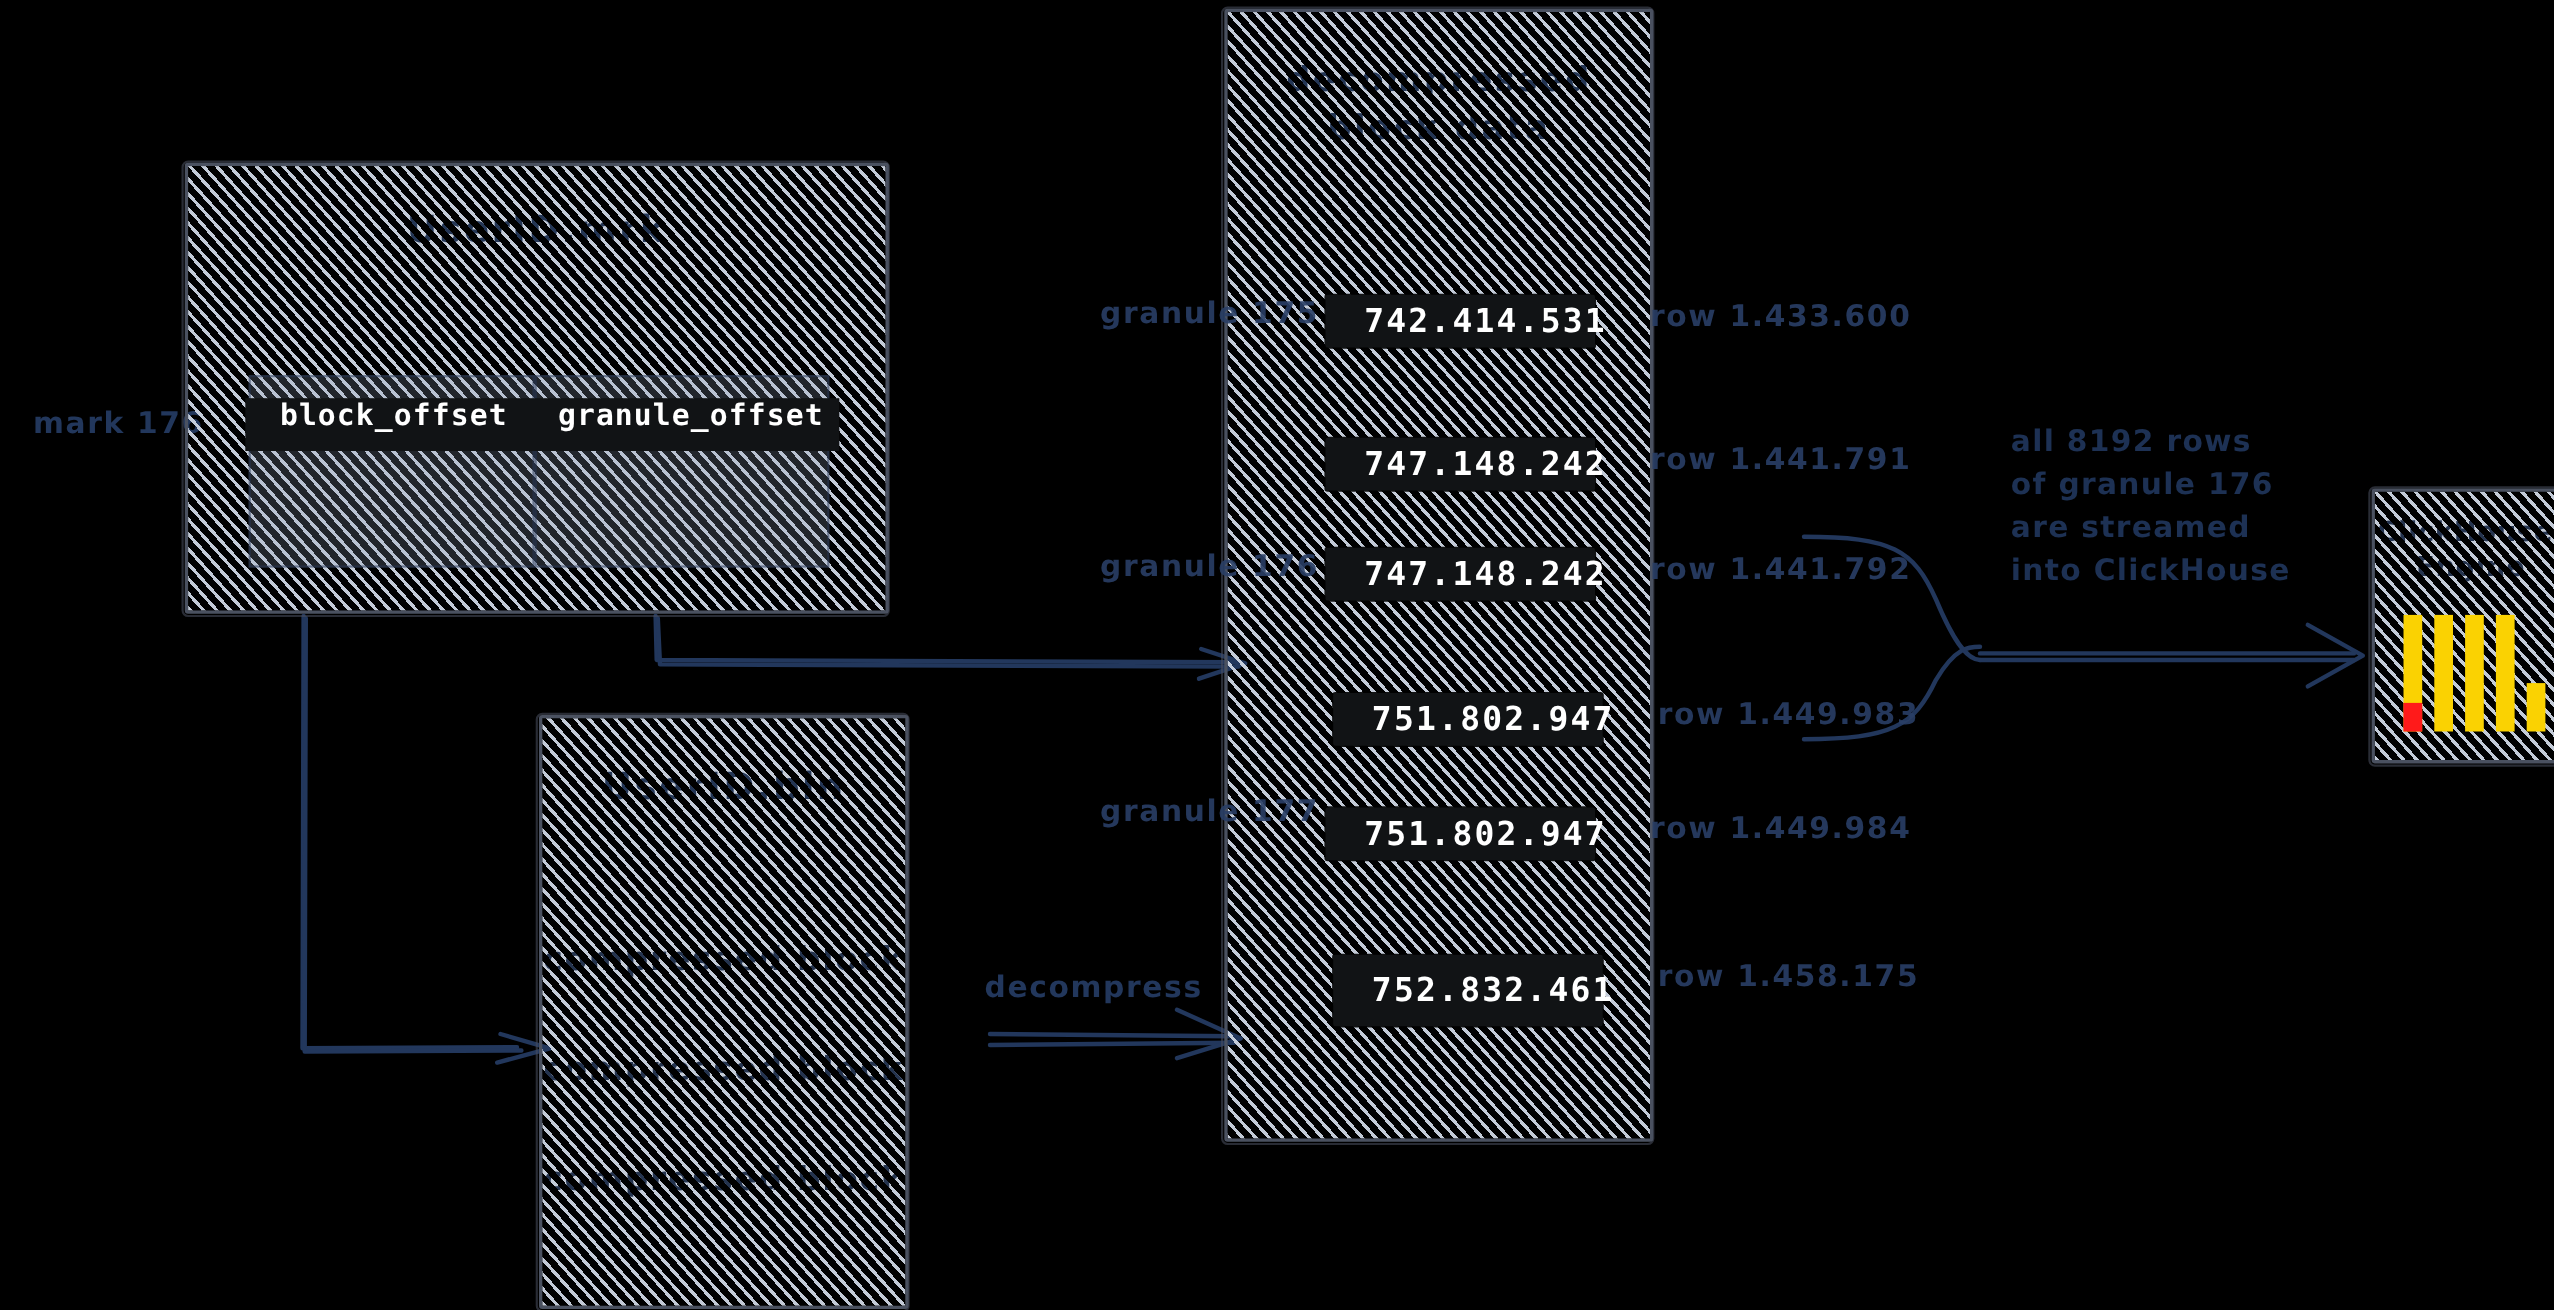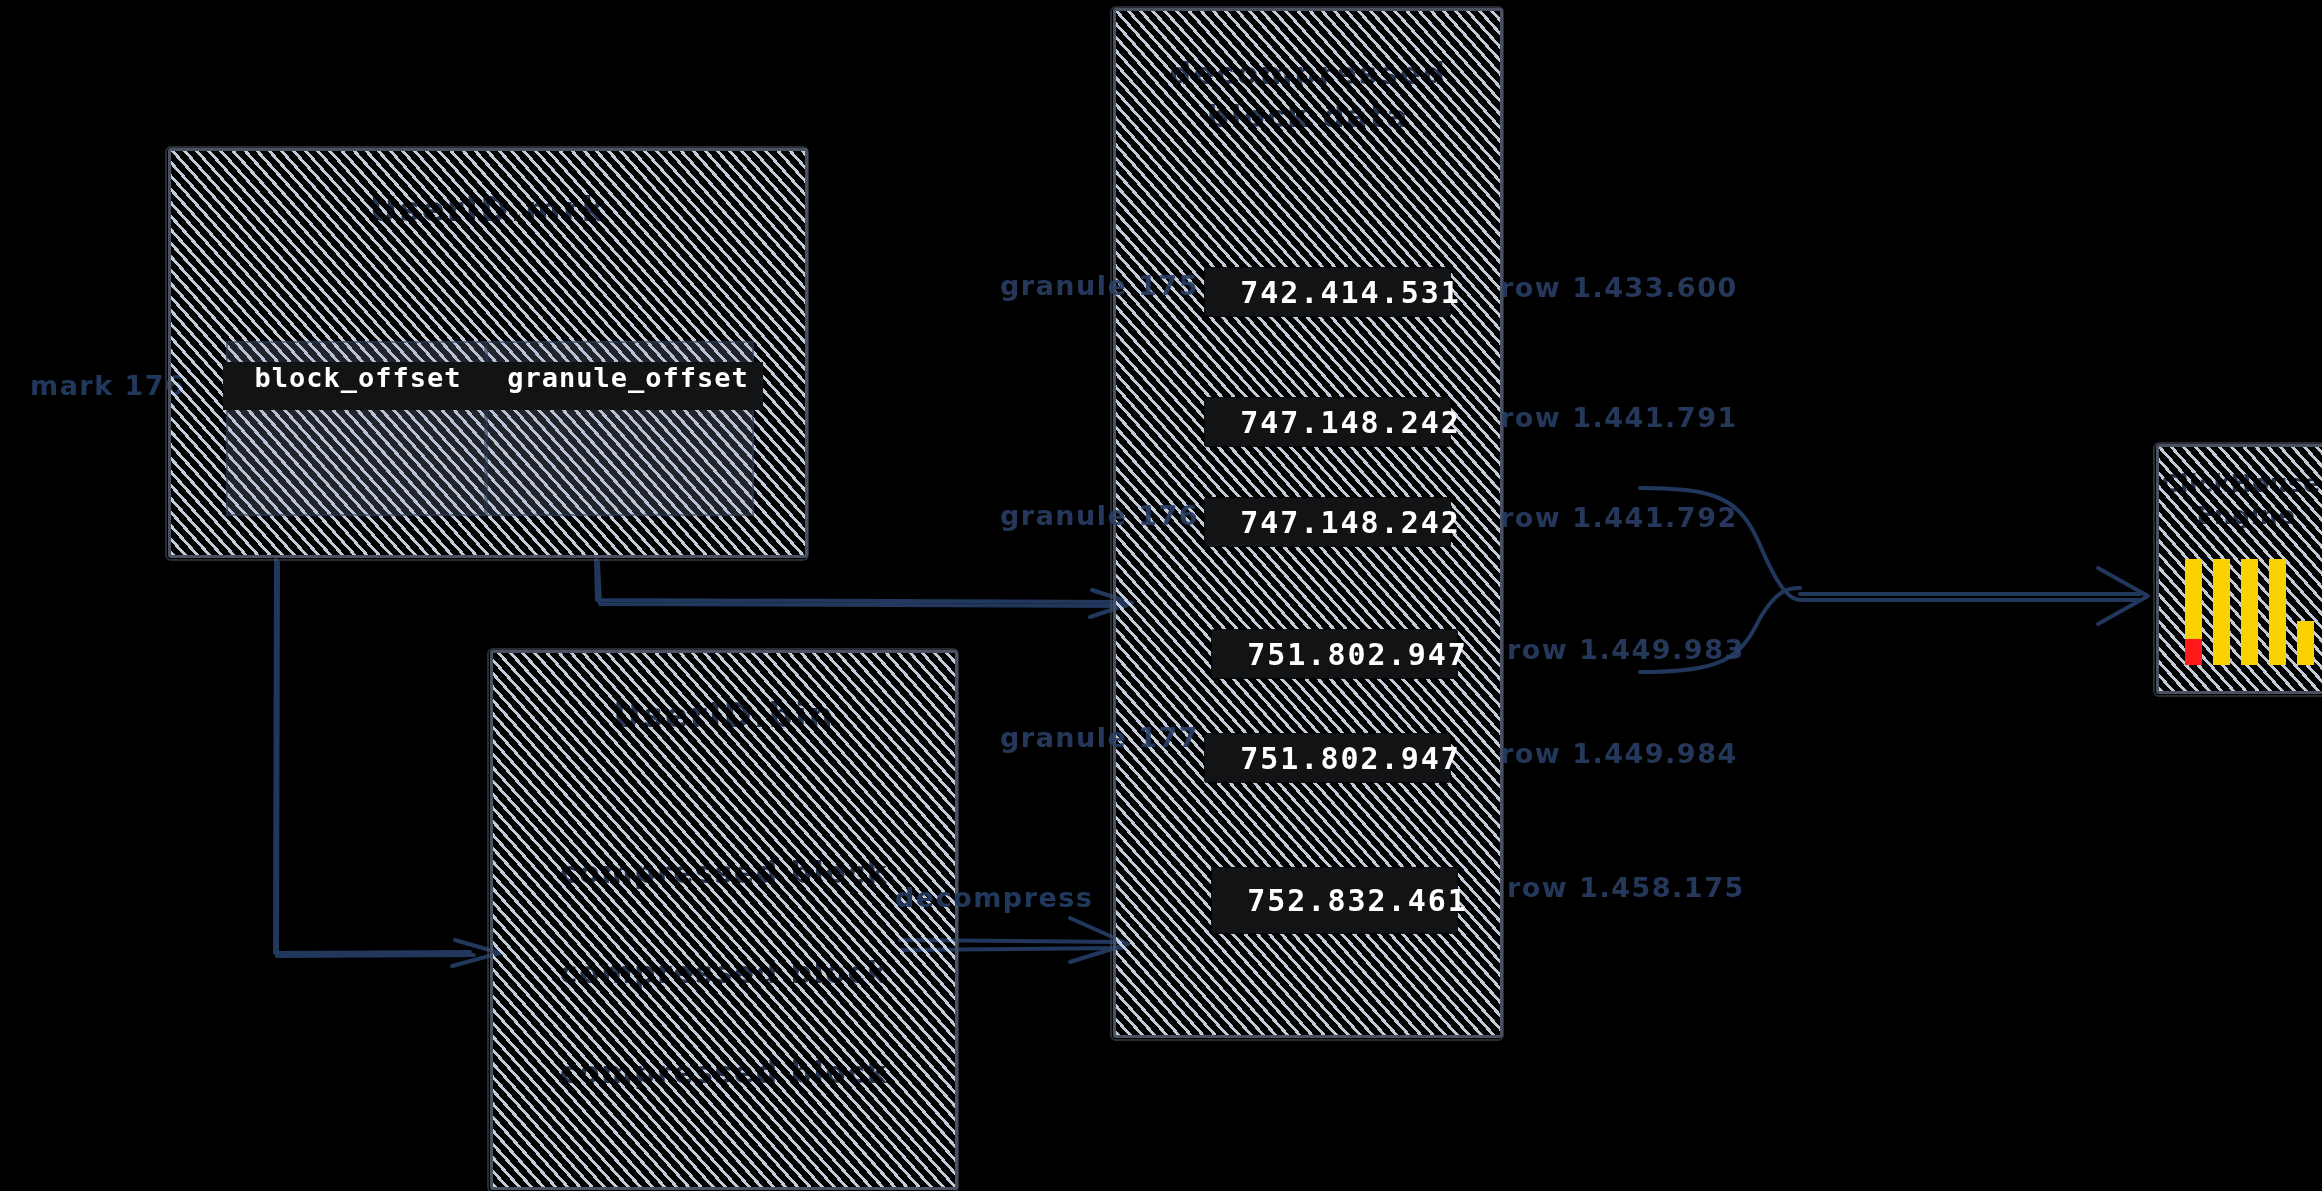--- a/index.html
+++ b/index.html
@@ -152,21 +152,21 @@
     <div class="hand box-title blend" style="left:0; right:0; top:36px;">UserID.mrk</div>
     <div class="inner-cell" style="left:55px; top:190px; width:260px; height:175px;"></div>
     <div class="inner-cell" style="left:315px; top:190px; width:268px; height:175px;"></div>
   </div>
 
   <div class="offsets-bar" style="left:223px; top:362px; width:540px; height:48px;">
     <span style="flex:1 1 0;">block_offset</span>
     <span style="flex:1 1 0;">granule_offset</span>
   </div>
 
-  <div class="hbox" style="left:490px; top:650px; width:468px; height:540px;">
+  <div class="hbox" style="left:490px; top:650px; width:336px; height:540px;">
     <div class="hand box-title blend" style="left:0; right:0; top:40px;">UserID.bin</div>
     <div class="hand blend" style="left:0; right:0; top:200px; text-align:center; font-size:30px; letter-spacing:1.5px;">compressed block</div>
     <div class="hand blend" style="left:0; right:0; top:300px; text-align:center; font-size:30px; letter-spacing:1.5px;">compressed block</div>
     <div class="hand blend" style="left:0; right:0; top:400px; text-align:center; font-size:30px; letter-spacing:1.5px;">compressed block</div>
   </div>
 
   <div class="side-label" style="left:895px; top:882px;">decompress</div>
 
   <div class="hbox" style="left:1113px; top:8px; width:390px; height:1030px;">
     <div class="hand box-title blend" style="left:0; right:0; top:42px; font-size:31px;">decompressed</div>
@@ -184,20 +184,24 @@
   <div class="chip" style="left:1205px; top:734px; width:245px; height:48px;">751.802.947</div>
   <div class="chip" style="left:1212px; top:868px; width:245px; height:65px;">752.832.461</div>
 
   <div class="side-label dim" style="left:1500px; top:272px;">row 1.433.600</div>
   <div class="side-label dim" style="left:1500px; top:402px;">row 1.441.791</div>
   <div class="side-label dim" style="left:1500px; top:502px;">row 1.441.792</div>
   <div class="side-label dim" style="left:1507px; top:634px;">row 1.449.983</div>
   <div class="side-label dim" style="left:1500px; top:738px;">row 1.449.984</div>
   <div class="side-label dim" style="left:1507px; top:872px;">row 1.458.175</div>
 
+  <div class="note" style="left:1828px; top:382px; width:420px;">all 8192 rows
+of granule 176
+are streamed
+into ClickHouse</div>
 
   <div class="hbox" style="left:2156px; top:444px; width:170px; height:250px;">
     <div class="hand blend" style="left:0; right:0; top:20px; text-align:center; font-size:25px; letter-spacing:0.5px;">ClickHouse</div>
     <div class="hand blend" style="left:0; right:0; top:52px; text-align:center; font-size:25px; letter-spacing:0.5px;padding-left:10px;">Engine</div>
 
     <div class="ch-logo" style="left:26px; bottom:26px; height:106px;">
       <div style="position:relative; height:106px; width:17px;">
         <div class="ch-bar" style="height:106px;"></div>
         <div class="ch-red"></div>
       </div>

